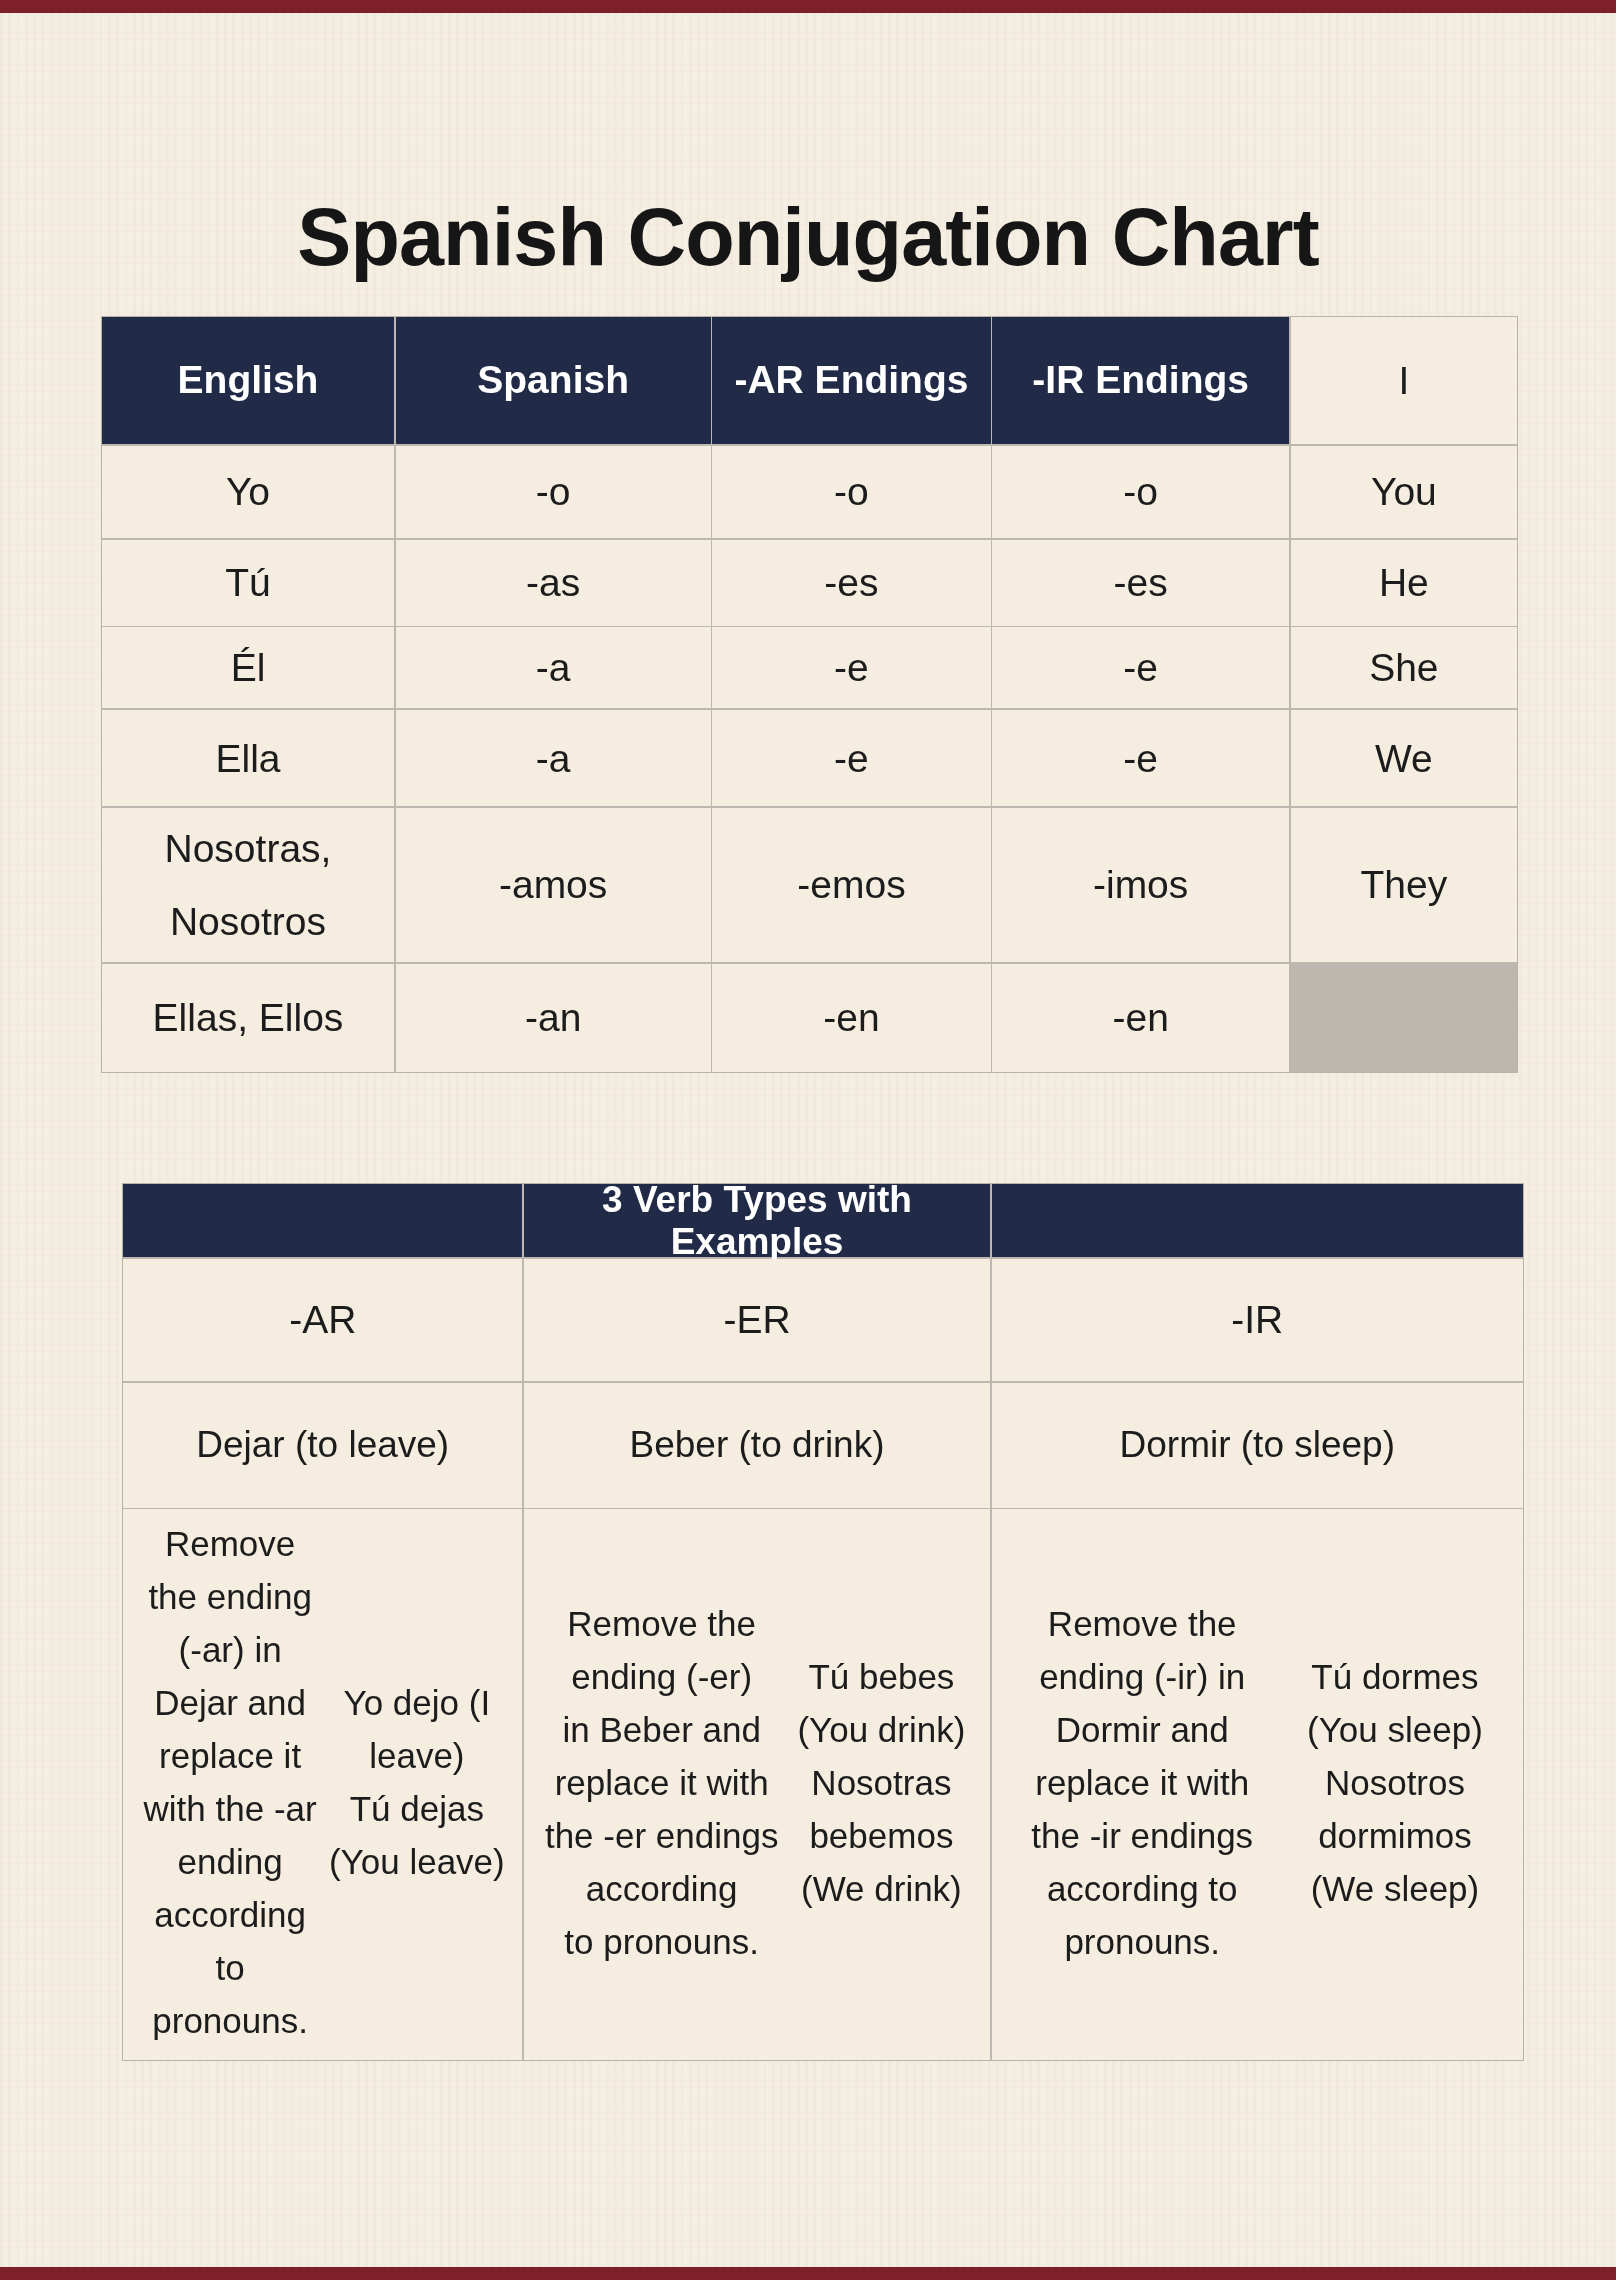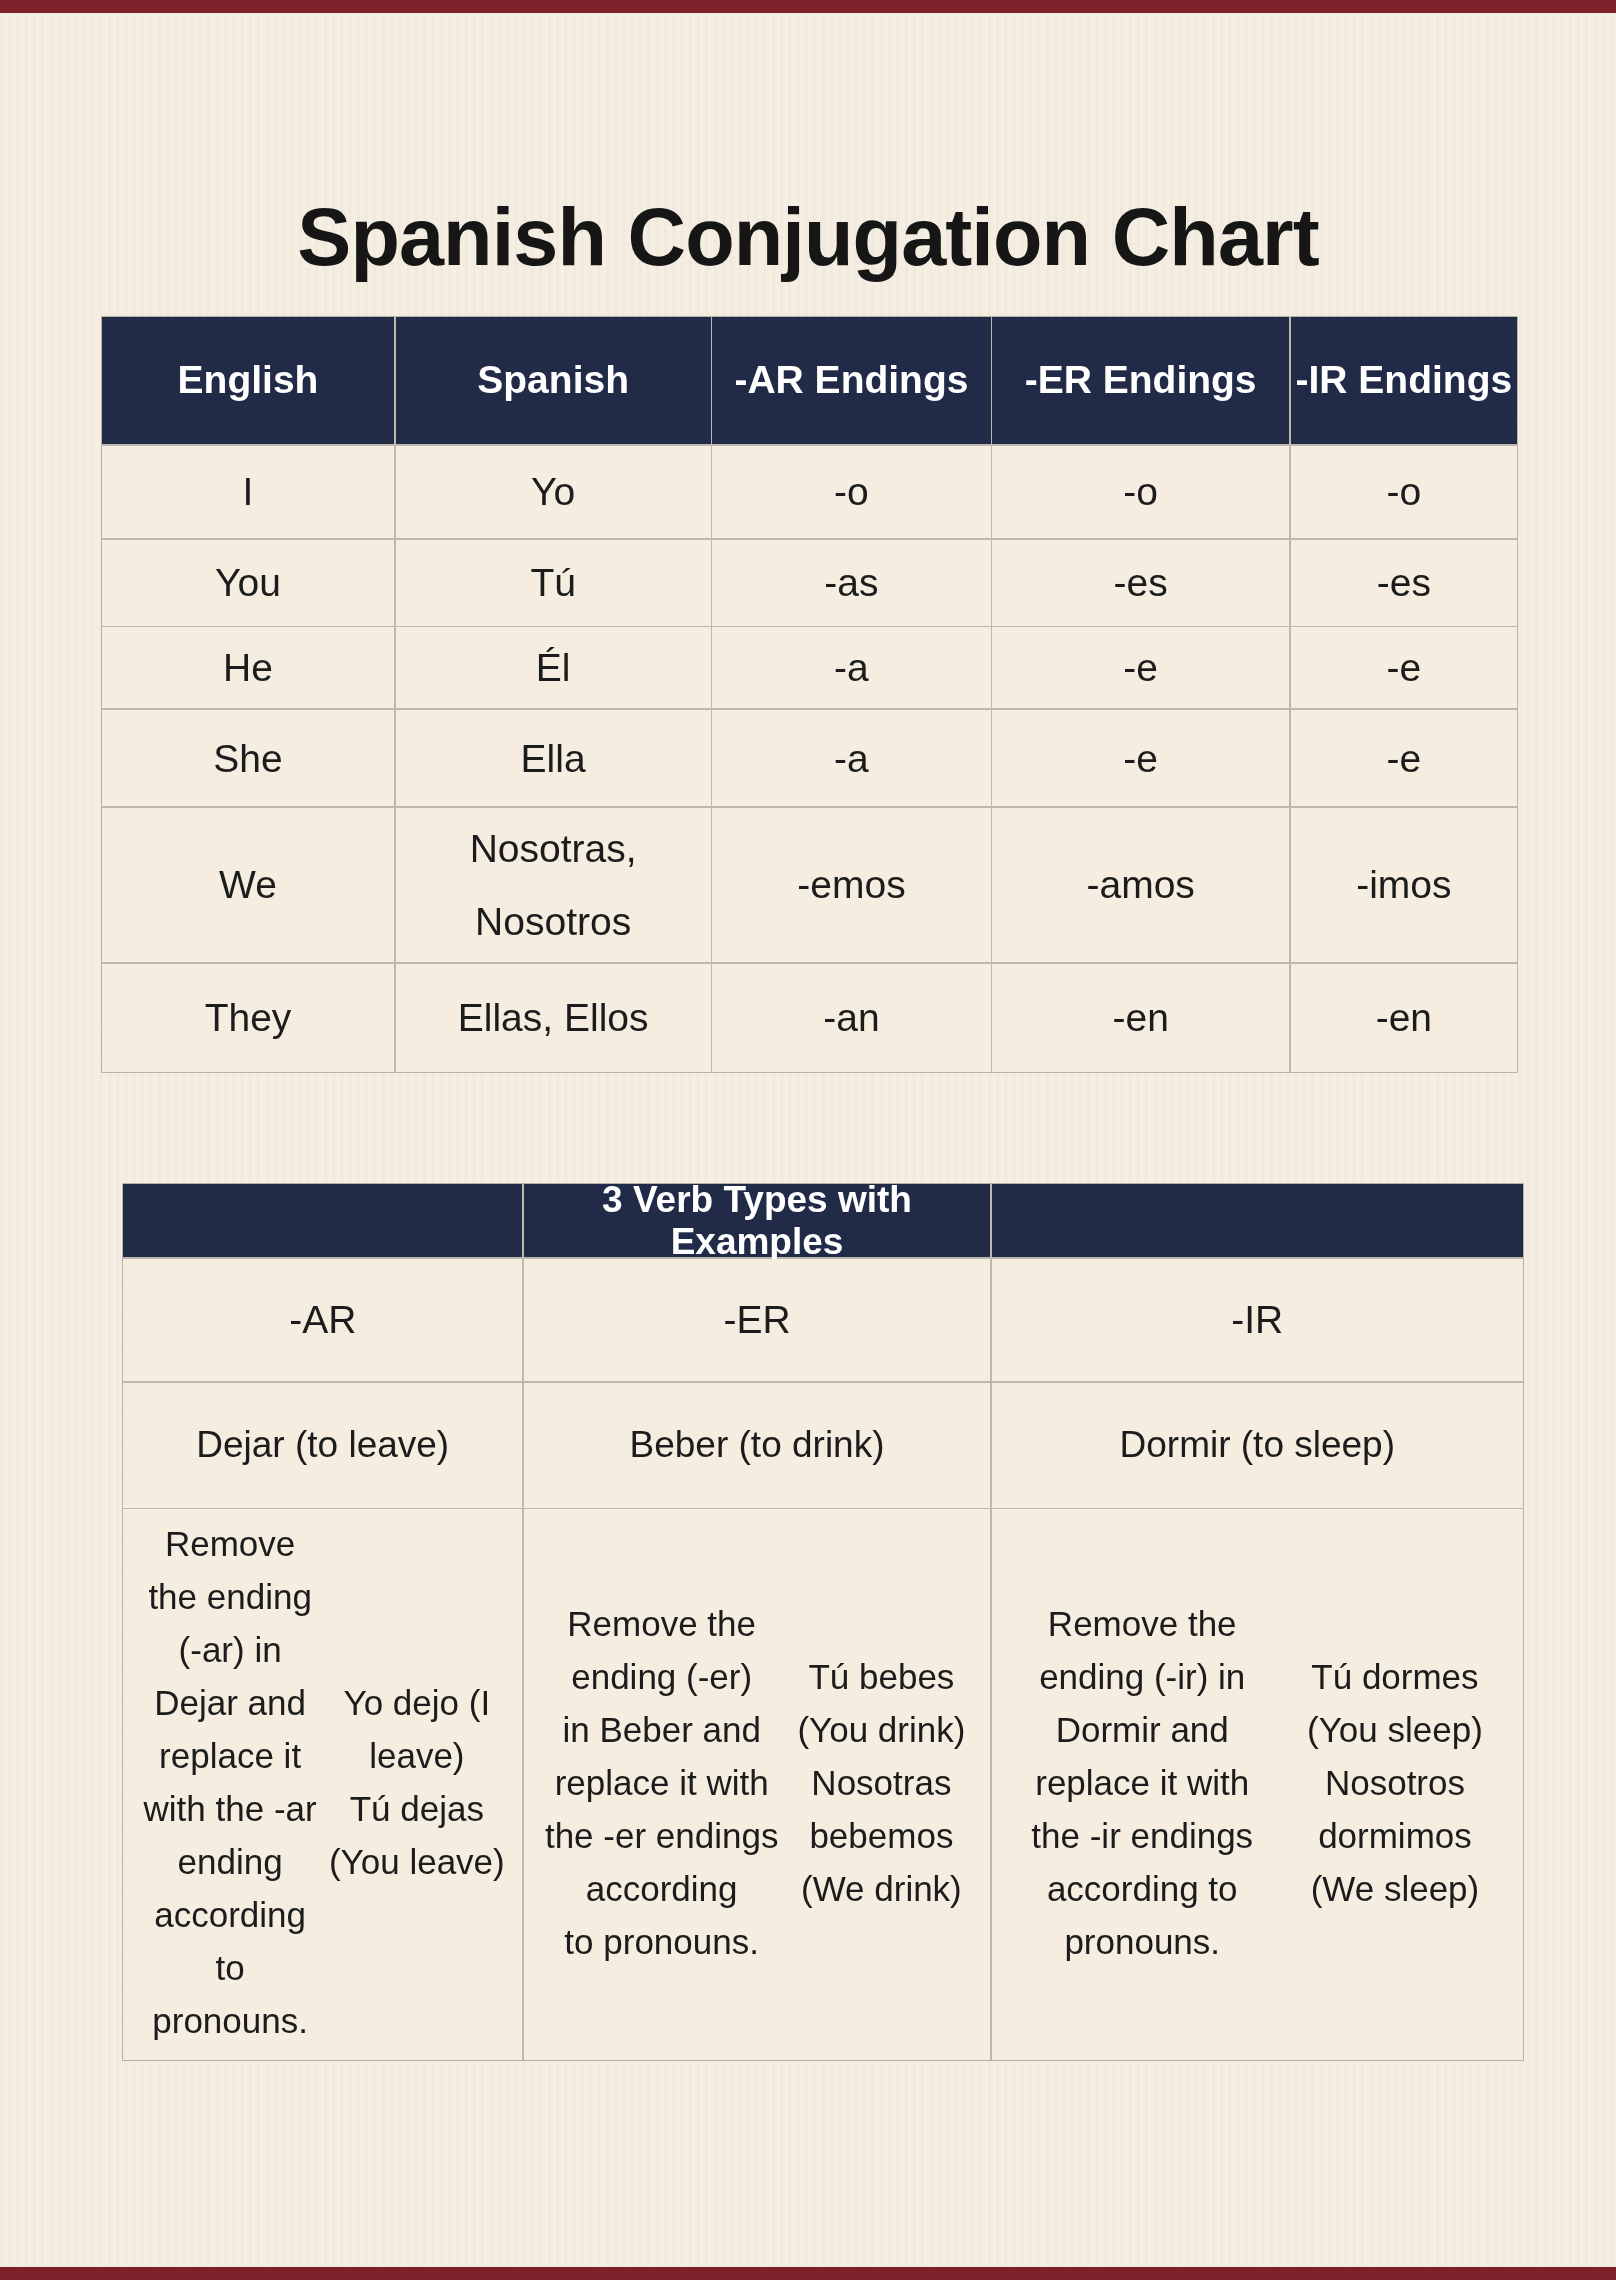--- a/index.html
+++ b/index.html
@@ -88,21 +88,20 @@
 <div class="page">
 
   <div class="edge-bar top"></div>
 
   <h1 class="main-title">Spanish Conjugation Chart</h1>
 
   <div class="tbl" id="conjugation-table">
     <div class="cell head">English</div>
     <div class="cell head">Spanish</div>
     <div class="cell head">-AR Endings</div>
-    <div class="cell head">-ER Endings</div>
     <div class="cell head">-IR Endings</div>
 
     <div class="cell">I</div>
     <div class="cell">Yo</div>
     <div class="cell">-o</div>
     <div class="cell">-o</div>
     <div class="cell">-o</div>
 
     <div class="cell">You</div>
     <div class="cell">Tú</div>
@@ -118,22 +117,22 @@
 
     <div class="cell">She</div>
     <div class="cell">Ella</div>
     <div class="cell">-a</div>
     <div class="cell">-e</div>
     <div class="cell">-e</div>
 
     <div class="cell">We</div>
     <div class="cell">Nosotras,
 Nosotros</div>
+    <div class="cell">-amos</div>
     <div class="cell">-emos</div>
-    <div class="cell">-amos</div>
     <div class="cell">-imos</div>
 
     <div class="cell">They</div>
     <div class="cell">Ellas, Ellos</div>
     <div class="cell">-an</div>
     <div class="cell">-en</div>
     <div class="cell">-en</div>
   </div>
 
   <div class="tbl" id="verb-types-table">

